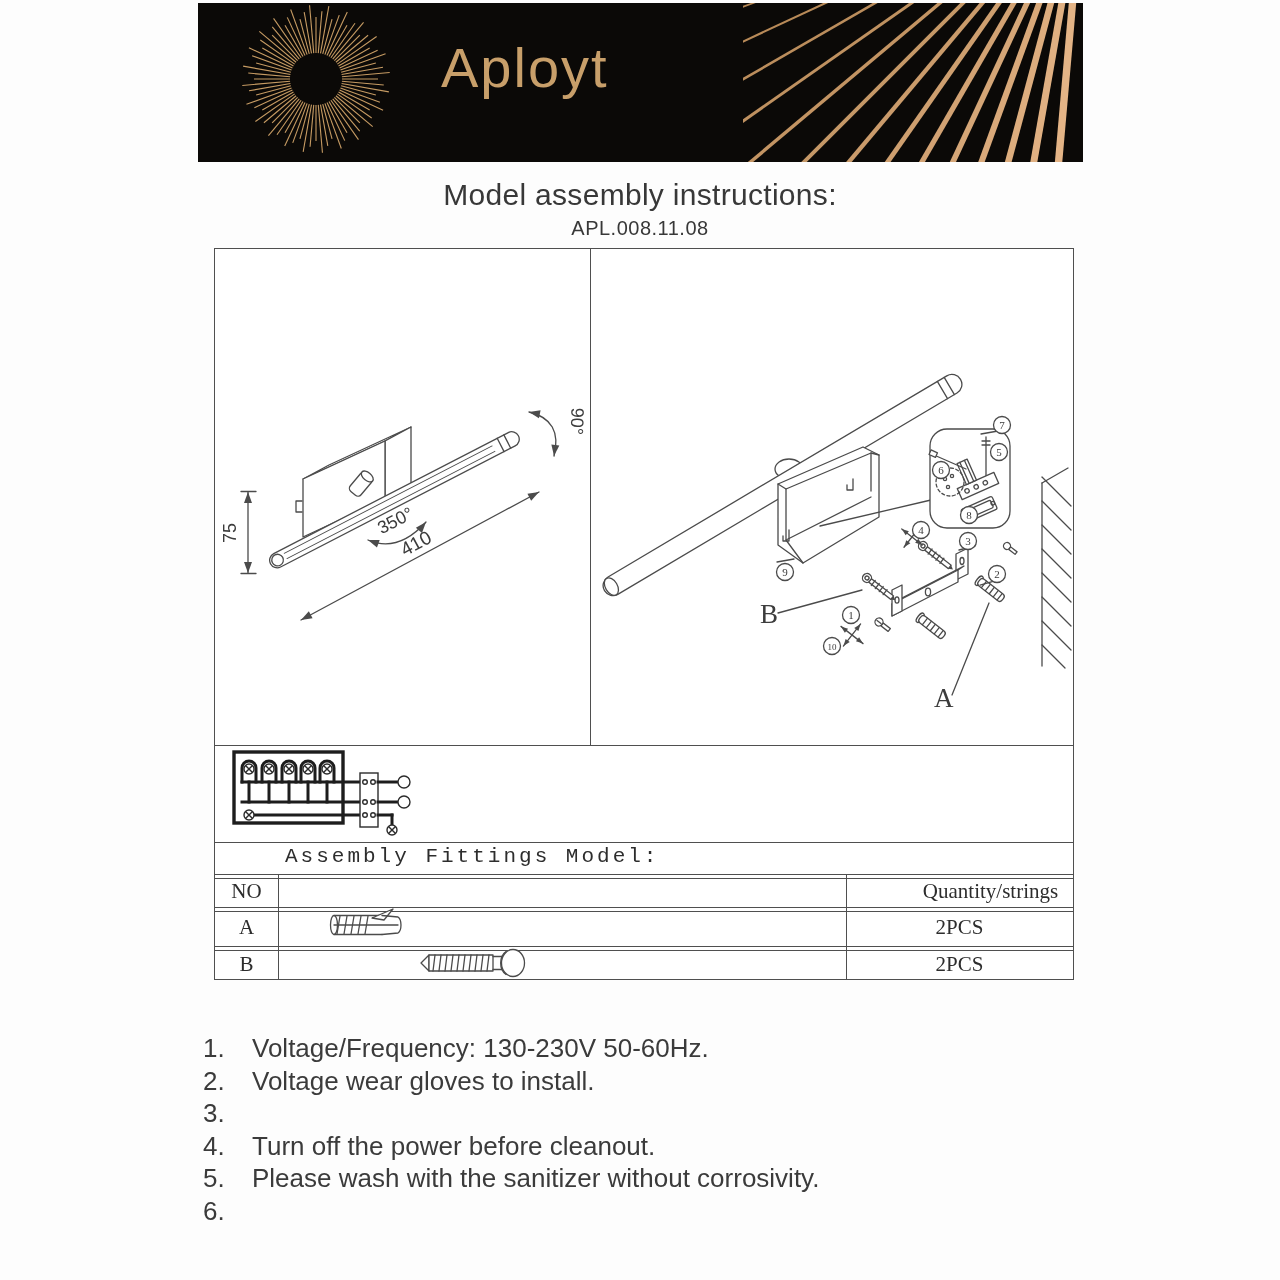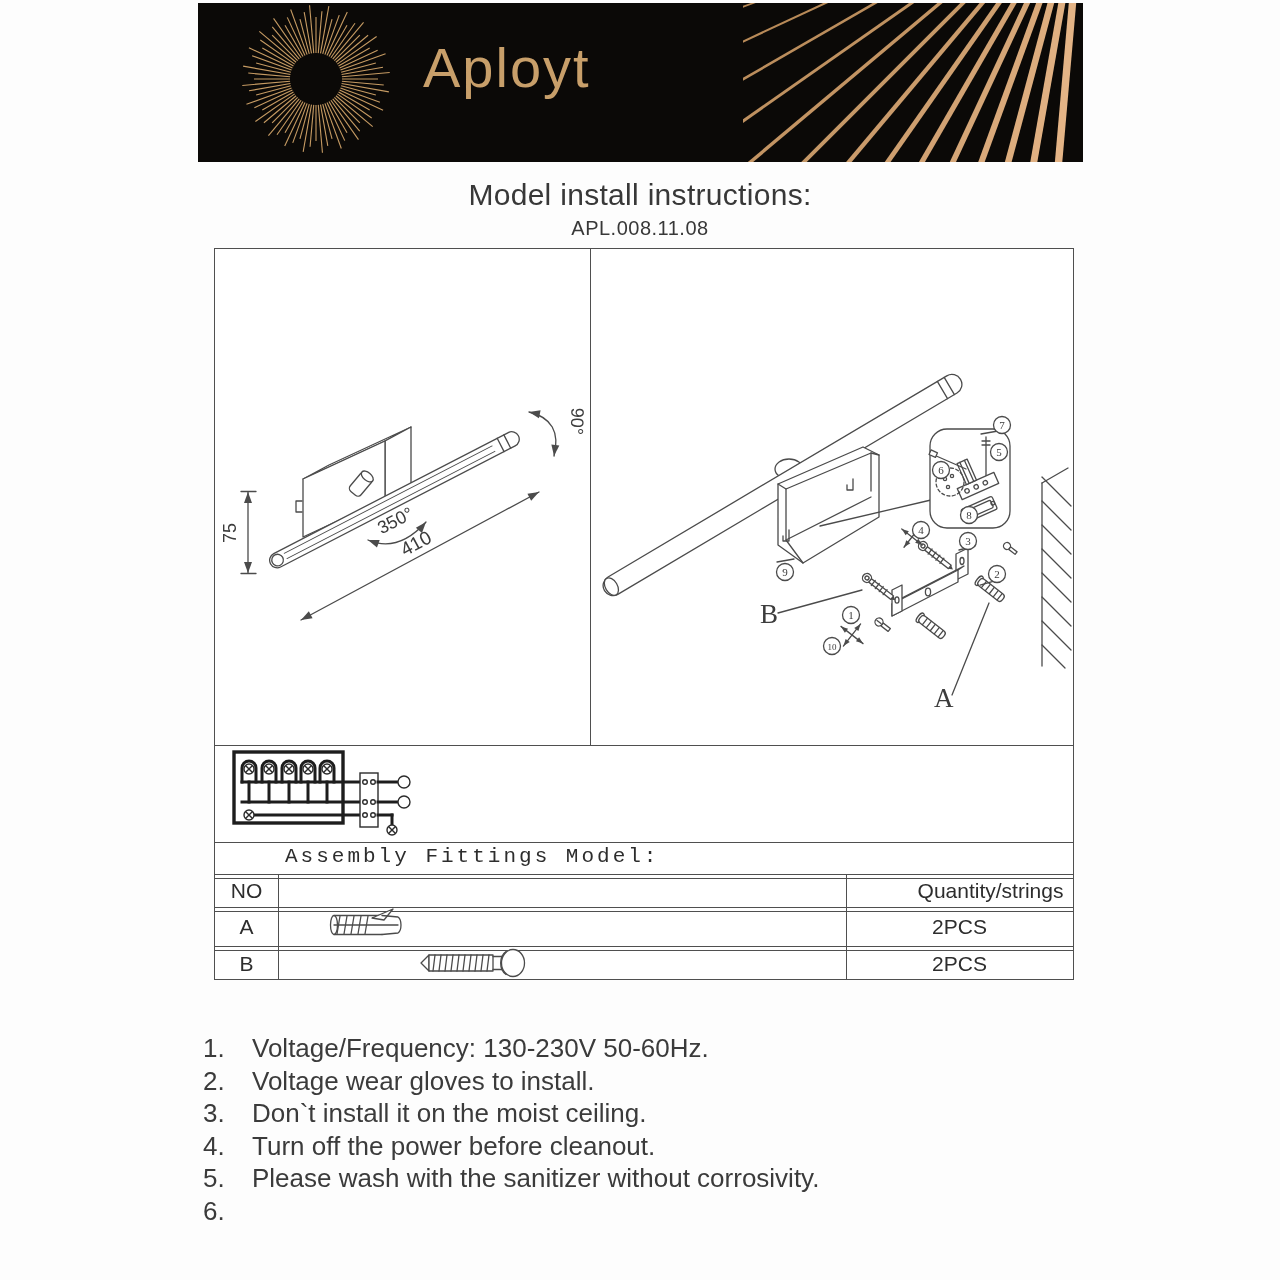--- a/index.html
+++ b/index.html
@@ -1,35 +1,35 @@
 <!DOCTYPE html>
 <html><head>
 <meta charset="utf-8">
 <style>
   html,body{margin:0;padding:0;background:#ffffff;}
   .page{position:relative;width:1280px;height:1280px;background:#fdfdfd;overflow:hidden;
         font-family:"Liberation Sans",sans-serif;}
   
   .banner{position:absolute;left:198px;top:3px;width:885px;height:159px;background:#0b0907;overflow:hidden;}
-  .banner .brand{position:absolute;left:225px;top:32px;font-size:56px;font-weight:400;
+  .banner .brand{position:absolute;left:243px;top:32px;font-size:56px;font-weight:400;
                  letter-spacing:2px;color:#c89f6a;}
   .banner svg{position:absolute;}
   
   .title-block{position:absolute;left:0;top:178px;width:1280px;text-align:center;color:#383838;}
   .title-line1{font-size:30px;line-height:34px;letter-spacing:0.3px;}
   .title-line2{font-size:20px;line-height:33px;letter-spacing:0.5px;}
   
   .sheet{position:absolute;left:214px;top:248px;width:858px;height:730px;
          border:1.5px solid #4f4f4f;background:#ffffff;}
   .sheet .abs{position:absolute;}
   .vline{position:absolute;border-left:1.5px solid #4f4f4f;width:0;}
   .hline{position:absolute;border-top:1.5px solid #4f4f4f;height:0;left:0;right:0;}
   .hline.thin{border-top-width:1.1px;}
   .cellc{position:absolute;transform:translate(-50%,-50%);
-         font-family:Liberation Sans, sans-serif;font-size:21px;color:#2d2d2d;white-space:nowrap;}
+         font-family:Liberation Serif, serif;font-size:21px;color:#2d2d2d;white-space:nowrap;}
   .section-title{position:absolute;left:70px;top:596px;font-family:"Liberation Mono",monospace;
                  font-size:21px;letter-spacing:3px;color:#2d2d2d;}
   svg .ln{fill:none;stroke:#4b4b4b;stroke-width:1.3;stroke-linecap:round;stroke-linejoin:round;}
   svg .lnw{fill:#ffffff;stroke:#4b4b4b;stroke-width:1.3;stroke-linejoin:round;}
   svg .fl{fill:#4b4b4b;stroke:none;}
   svg .tk{fill:none;stroke:#1d1d1d;stroke-width:3;stroke-linecap:square;}
   svg .tn{fill:#ffffff;stroke:#2c2c2c;stroke-width:1.4;}
   svg text{font-family:"Liberation Sans",sans-serif;fill:#3c3c3c;}
   svg text.serif{font-family:"Liberation Serif",serif;}
   
@@ -130,21 +130,21 @@
         <line x1="340" y1="-120" x2="-112.54833995939038" y2="332.54833995939043" stroke="rgb(198,152,103)" stroke-width="3.8800000000000003"></line>
         <line x1="340" y1="-120" x2="-150.26844359614586" y2="291.3840701993853" stroke="rgb(195,148,99)" stroke-width="3.4400000000000004"></line>
         <line x1="340" y1="-120" x2="-184.2573083449546" y2="247.0889192646697" stroke="rgb(191,145,96)" stroke-width="3"></line>
         <line x1="340" y1="-120" x2="-214.2562584220408" y2="199.99999999999994" stroke="rgb(187,141,92)" stroke-width="2.5600000000000005"></line>
         <line x1="340" y1="-120" x2="-240.03698370345592" y2="150.47568751404765" stroke="rgb(184,138,88)" stroke-width="2.12"></line>
         <line x1="340" y1="-120" x2="-261.40327730298134" y2="98.89289172842808" stroke="rgb(180,134,84)" stroke-width="1.6800000000000006"></line>
       </svg>
   </div>
 
   <div class="title-block">
-    <div class="title-line1">Model install instructions:</div>
+    <div class="title-line1">Model assembly instructions:</div>
     <div class="title-line2">APL.008.11.08</div>
   </div>
 
   <div class="sheet">
 
     <div class="vline" style="left:375px;top:0;height:496px;"></div>
     <div class="hline" style="top:496px;"></div>
     <div class="hline" style="top:593px;"></div>
     <div class="hline" style="top:625px;"></div>
     <div class="hline thin" style="top:628.5px;"></div>
@@ -507,21 +507,20 @@
     <div class="irow">
         <span class="num">1.</span>
         <span>Voltage/Frequency: 130-230V 50-60Hz.</span>
       </div>
     <div class="irow">
         <span class="num">2.</span>
         <span>Voltage wear gloves to install.</span>
       </div>
     <div class="irow">
         <span class="num">3.</span>
-        <span>Don`t install it on the moist ceiling.</span>
       </div>
     <div class="irow">
         <span class="num">4.</span>
         <span>Turn off the power before cleanout.</span>
       </div>
     <div class="irow">
         <span class="num">5.</span>
         <span>Please wash with the sanitizer without corrosivity.</span>
       </div>
     <div class="irow">

